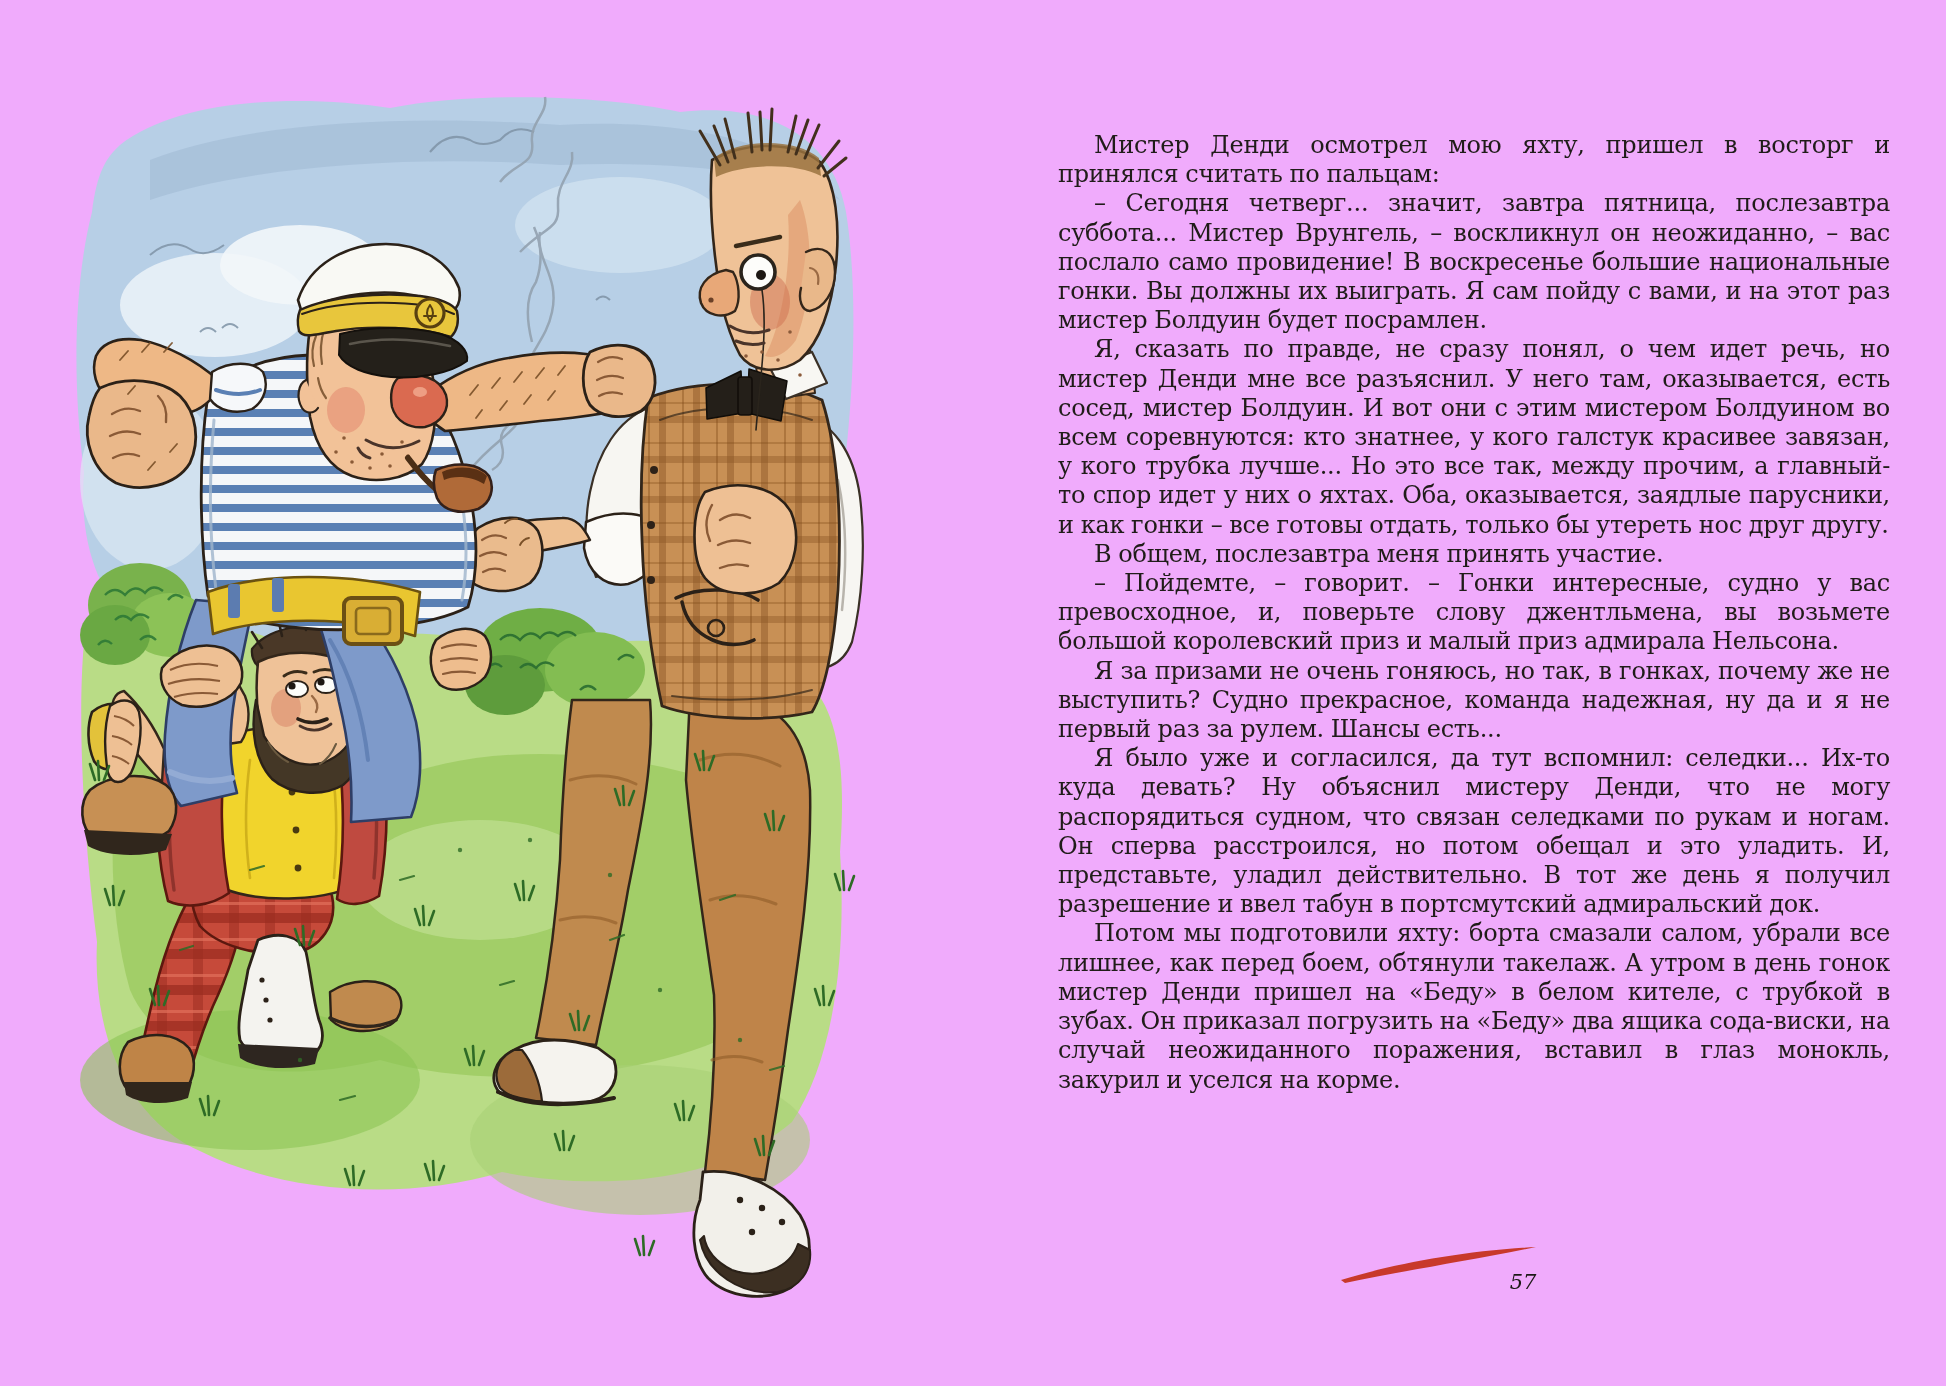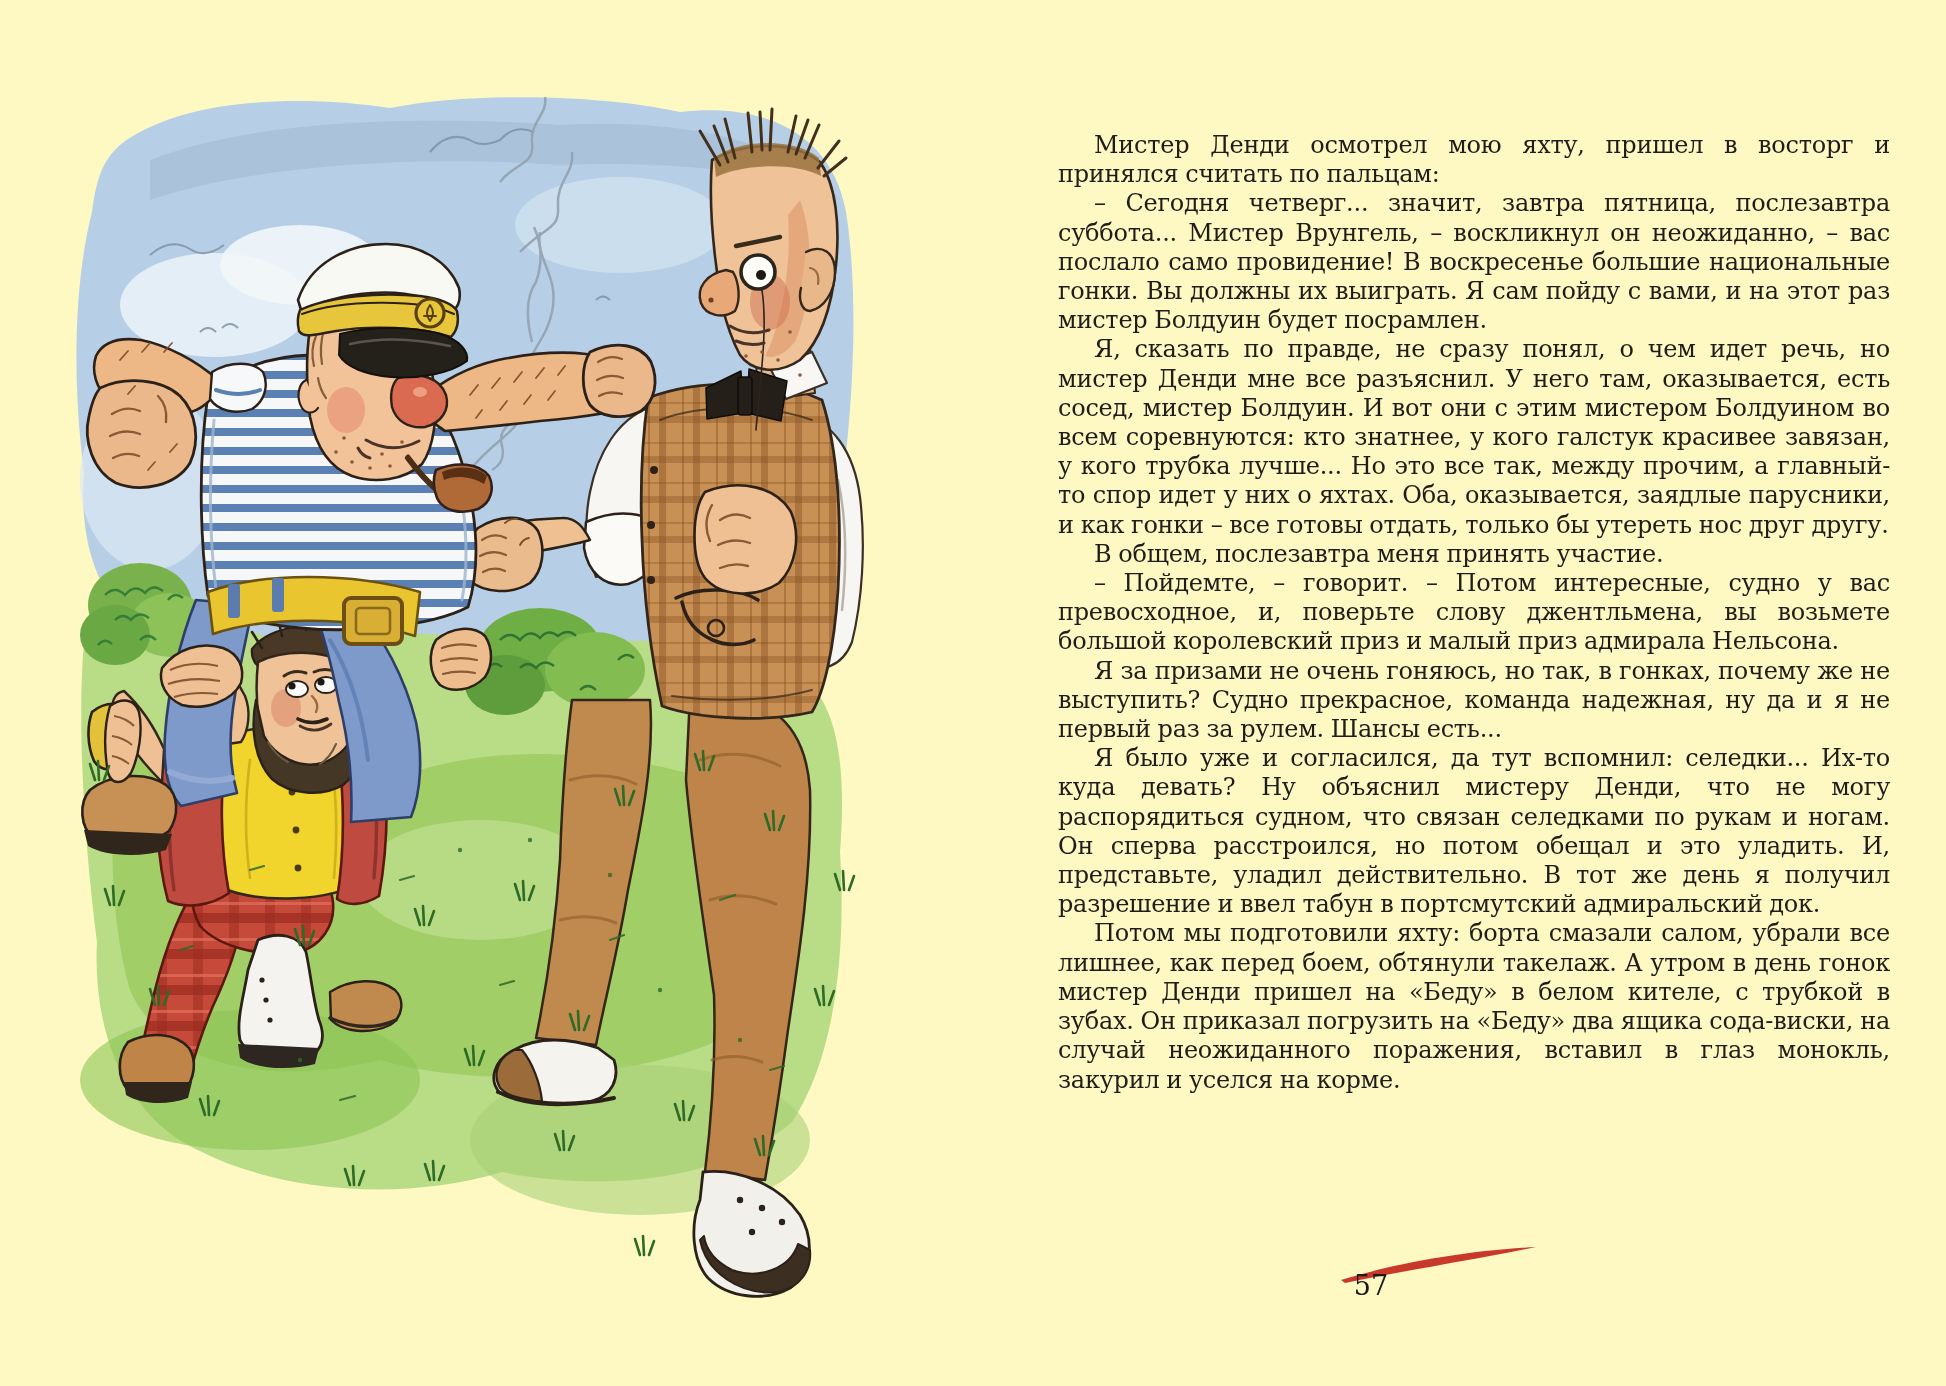--- a/index.html
+++ b/index.html
@@ -1,35 +1,35 @@
 <!DOCTYPE html>
 <html lang="ru"><head>
 <meta charset="utf-8">
 <style>
   html,body{margin:0;padding:0;}
   body{
     width:1946px;height:1386px;position:relative;overflow:hidden;
     background:#ffffff;font-family:"DejaVu Serif", serif;
   }
-  .page{position:absolute;inset:0;background:#fef9c3;}
+  .page{position:absolute;inset:0;background:#f0abfc;}
   .illustration{position:absolute;left:55px;top:85px;width:815px;height:1250px;}
   .text-column{
     position:absolute;left:1058px;top:131px;width:832px;
     color:#201c19;
   }
   .text-column p{
     margin:0;padding:0;
     font-size:24px;line-height:29.2px;
     text-align:justify;text-indent:36px;
     letter-spacing:-0.25px;word-spacing:-0.5px;
   }
   .footer-swoosh{position:absolute;left:1335px;top:1240px;width:210px;height:46px;}
   .page-number{
-    position:absolute;left:1316px;top:1270px;width:110px;
-    text-align:center;font-size:27px;color:#1c1916;
+    position:absolute;left:1468px;top:1270px;width:110px;
+    text-align:center;font-size:21px;font-style:italic;color:#1c1916;
   }
 </style>
 </head>
 <body>
 
 <div class="page">
 
   <svg class="illustration" viewBox="55 85 815 1250" xmlns="http://www.w3.org/2000/svg">
     <defs>
       <pattern id="telnyashka" width="22" height="19" patternUnits="userSpaceOnUse">
@@ -398,21 +398,21 @@
           <circle cx="740" cy="1040" r="2.2"></circle>
       </g>
     </g>
   </svg>
 
   <div class="text-column">
     <p>Мистер Денди осмотрел мою яхту, пришел в восторг и принялся считать по пальцам:</p>
     <p>– Сегодня четверг... значит, завтра пятница, послезавтра суббота... Мистер Врунгель, – воскликнул он неожиданно, – вас послало само провидение! В воскресенье большие национальные гонки. Вы должны их выиграть. Я сам пойду с вами, и на этот раз мистер Болдуин будет посрамлен.</p>
     <p>Я, сказать по правде, не сразу понял, о чем идет речь, но мистер Денди мне все разъяснил. У него там, оказывается, есть сосед, мистер Болдуин. И вот они с этим мистером Болдуином во всем соревнуются: кто знатнее, у кого галстук красивее завязан, у кого трубка лучше... Но это все так, между прочим, а главный-то спор идет у них о яхтах. Оба, оказывается, заядлые парусники, и как гонки – все готовы отдать, только бы утереть нос друг другу.</p>
     <p>В общем, послезавтра меня принять участие.</p>
-    <p>– Пойдемте, – говорит. – Потом интересные, судно у вас превосходное, и, поверьте слову джентльмена, вы возьмете большой королевский приз и малый приз адмирала Нельсона.</p>
+    <p>– Пойдемте, – говорит. – Гонки интересные, судно у вас превосходное, и, поверьте слову джентльмена, вы возьмете большой королевский приз и малый приз адмирала Нельсона.</p>
     <p>Я за призами не очень гоняюсь, но так, в гонках, почему же не выступить? Судно прекрасное, команда надежная, ну да и я не первый раз за рулем. Шансы есть...</p>
     <p>Я было уже и согласился, да тут вспомнил: селедки... Их-то куда девать? Ну объяснил мистеру Денди, что не могу распорядиться судном, что связан селедками по рукам и ногам. Он сперва расстроился, но потом обещал и это уладить. И, представьте, уладил действительно. В тот же день я получил разрешение и ввел табун в портсмутский адмиральский док.</p>
     <p>Потом мы подготовили яхту: борта смазали салом, убрали все лишнее, как перед боем, обтянули такелаж. А утром в день гонок мистер Денди пришел на «Беду» в белом кителе, с трубкой в зубах. Он приказал погрузить на «Беду» два ящика сода-виски, на случай неожиданного поражения, вставил в глаз монокль, закурил и уселся на корме.</p>
   </div>
 
   <svg class="footer-swoosh" viewBox="0 0 210 46" xmlns="http://www.w3.org/2000/svg">
     <path d="M6,40 C55,25 125,11 201,7 C132,21 62,32 10,43 Z" stroke="none" fill="#c8392b"></path>
   </svg>
   <div class="page-number">57</div>
 

